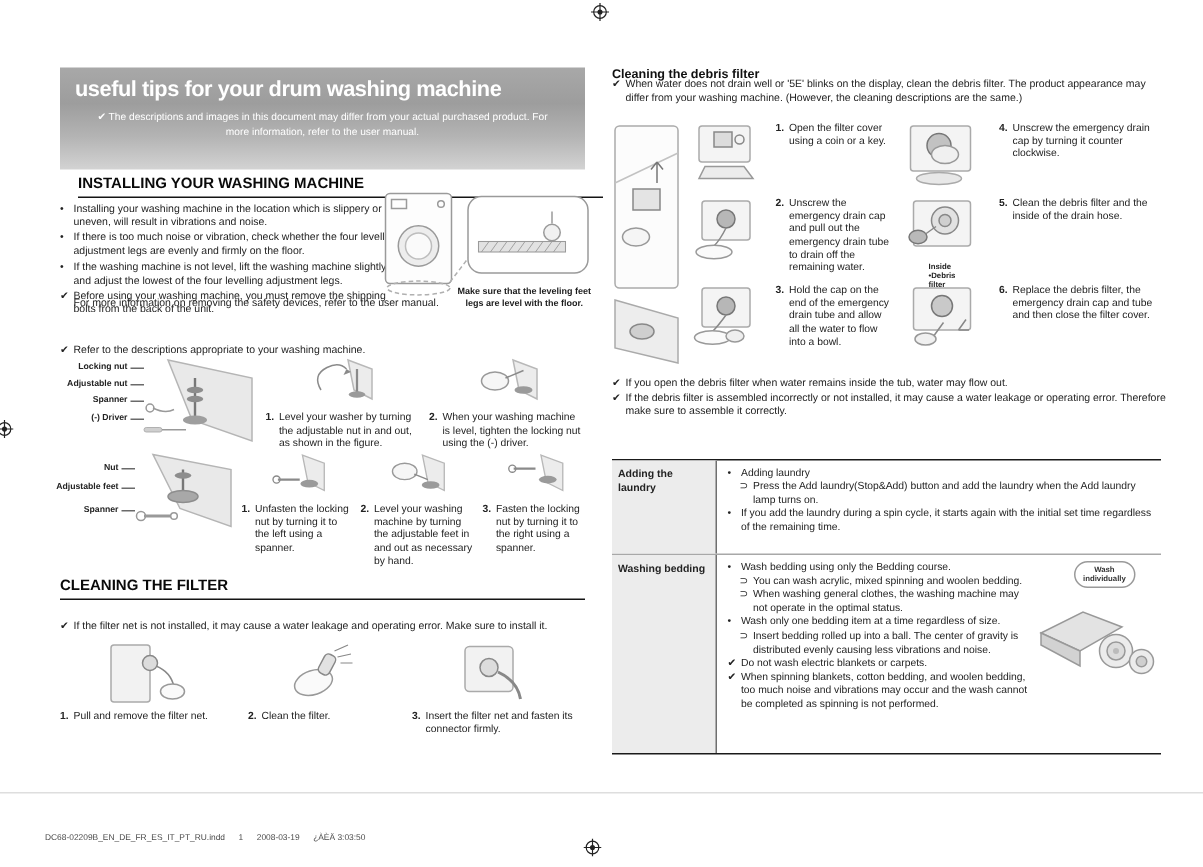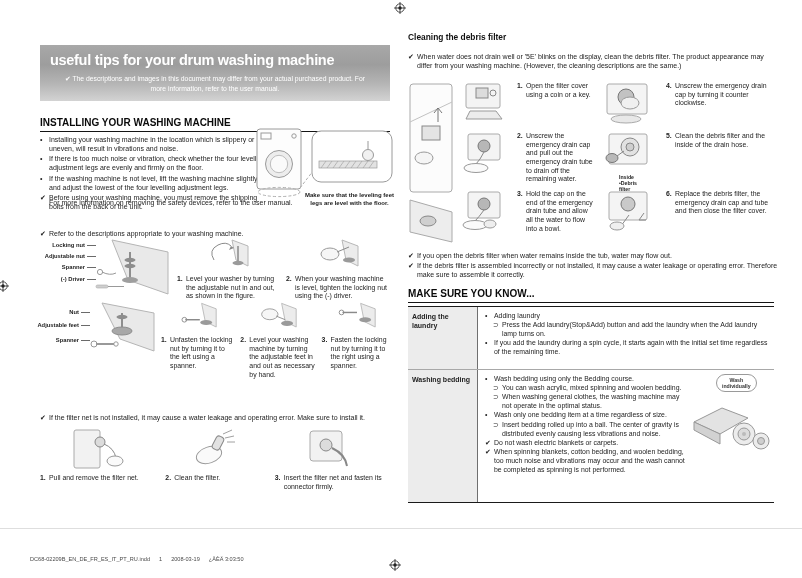--- a/index.html
+++ b/index.html
@@ -79,26 +79,26 @@
       <circle cx="6" cy="6" r="1.7" fill="#222"></circle>
     </svg>
   <svg class="abs" style="left:389px;top:559px" width="12" height="12">
       <circle cx="6" cy="6" r="4.2" fill="none" stroke="#222" stroke-width="0.8"></circle>
       <path d="M6 0V12M0 6H12" stroke="#222" stroke-width="0.8"></path>
       <circle cx="6" cy="6" r="1.7" fill="#222"></circle>
     </svg>
 
   <div class="abs faintline" style="left:0;top:528px;width:802px"></div>
 
-  <div class="abs banner" style="left:40px;top:45px;width:350px;height:56px">
+  <div class="abs banner" style="left:40px;top:45px;width:350px;height:68px">
     <div class="banner-title">useful tips for your drum washing machine</div>
     <div class="banner-note">✔ The descriptions and images in this document may differ from your actual purchased product. For more information, refer to the user manual.</div>
   </div>
 
-  <div class="abs h1" style="left:40px;top:117px;width:350px">INSTALLING YOUR WASHING MACHINE</div>
+  <div class="abs h1" style="left:52px;top:117px;width:350px">INSTALLING YOUR WASHING MACHINE</div>
 
   <div class="abs" style="left:40px;top:136px;width:228px">
     <div class="bul">
         <span class="bm">•</span>
         <span>Installing your washing machine in the location which is slippery or uneven, will result in vibrations and noise.</span>
       </div>
     <div class="bul">
         <span class="bm">•</span>
         <span>If there is too much noise or vibration, check whether the four levelling adjustment legs are evenly and firmly on the floor.</span>
       </div>
@@ -239,20 +239,21 @@
         <circle cx="5" cy="12" r="2.6" fill="none" stroke="#8a8a8a"></circle>
         <ellipse cx="31" cy="20" rx="6.5" ry="2.8" fill="#9a9a9a"></ellipse>
       </svg>
       <div class="stp">
           <span class="sn">3.</span>
           <span>Fasten the locking nut by turning it to the right using a spanner.</span>
         </div>
     </div>
   </div>
 
+  <div class="abs h1" style="left:40px;top:385px;width:350px">CLEANING THE FILTER</div>
   <div class="abs note" style="left:40px;top:414px;width:352px">
     <span class="bm">✔</span>
       <span>If the filter net is not installed, it may cause a water leakage and operating error. Make sure to install it.</span>
   </div>
 
   <div class="abs flexrow" style="left:40px;top:427px;width:352px;gap:8px">
     <div class="sblock" style="width:118px">
       <svg width="58" height="44" viewBox="0 0 58 44">
         <rect x="4" y="3" width="26" height="38" rx="2" fill="#f2f2f2" stroke="#aaa"></rect>
         <circle cx="30" cy="15" r="5" fill="#dcdcdc" stroke="#888"></circle>
@@ -281,21 +282,21 @@
         <circle cx="22" cy="18" r="6" fill="#dcdcdc" stroke="#888"></circle>
         <path d="M28 21 q13 6 15 18" stroke="#888" fill="none" stroke-width="2"></path>
       </svg>
       <div class="stp">
           <span class="sn">3.</span>
           <span>Insert the filter net and fasten its connector firmly.</span>
         </div>
     </div>
   </div>
 
-  <div class="abs h2" style="left:408px;top:32px;width:370px">Cleaning the debris filter</div>
+  <div class="abs h2" style="left:408px;top:44px;width:370px">Cleaning the debris filter</div>
   <div class="abs note" style="left:408px;top:53px;width:370px">
     <span class="bm">✔</span>
       <span>When water does not drain well or '5E' blinks on the display, clean the debris filter. The product appearance may differ from your washing machine. (However, the cleaning descriptions are the same.)</span>
   </div>
 
   <div class="abs dgrid" style="left:408px;top:82px;width:370px">
     <div class="dcol" style="width:46px;margin-right:4px">
       <svg width="46" height="162" viewBox="0 0 46 162">
         <rect x="2" y="2" width="42" height="108" rx="3" fill="#fcfcfc" stroke="#aaa"></rect>
         <path d="M2 40 L44 20" stroke="#c2c2c2"></path>
@@ -396,21 +397,20 @@
 
   <div class="abs note" style="left:408px;top:252px;width:370px">
     <span class="bm">✔</span>
       <span>If you open the debris filter when water remains inside the tub, water may flow out.</span>
   </div>
   <div class="abs note" style="left:408px;top:262px;width:370px">
     <span class="bm">✔</span>
       <span>If the debris filter is assembled incorrectly or not installed, it may cause a water leakage or operating error. Therefore make sure to assemble it correctly.</span>
   </div>
 
-  <div class="abs h1" style="left:408px;top:288px;width:366px">MAKE SURE YOU KNOW...</div>
 
   <div class="abs ktable" style="left:408px;top:306px;width:366px">
     <div class="krow" style="min-height:62px">
       <div class="klabel">Adding the laundry</div>
       <div class="kcontent">
         <div class="kline">
             <span class="bm">•</span>
             <span>Adding laundry</span>
           </div>
         <div class="kline ind">

